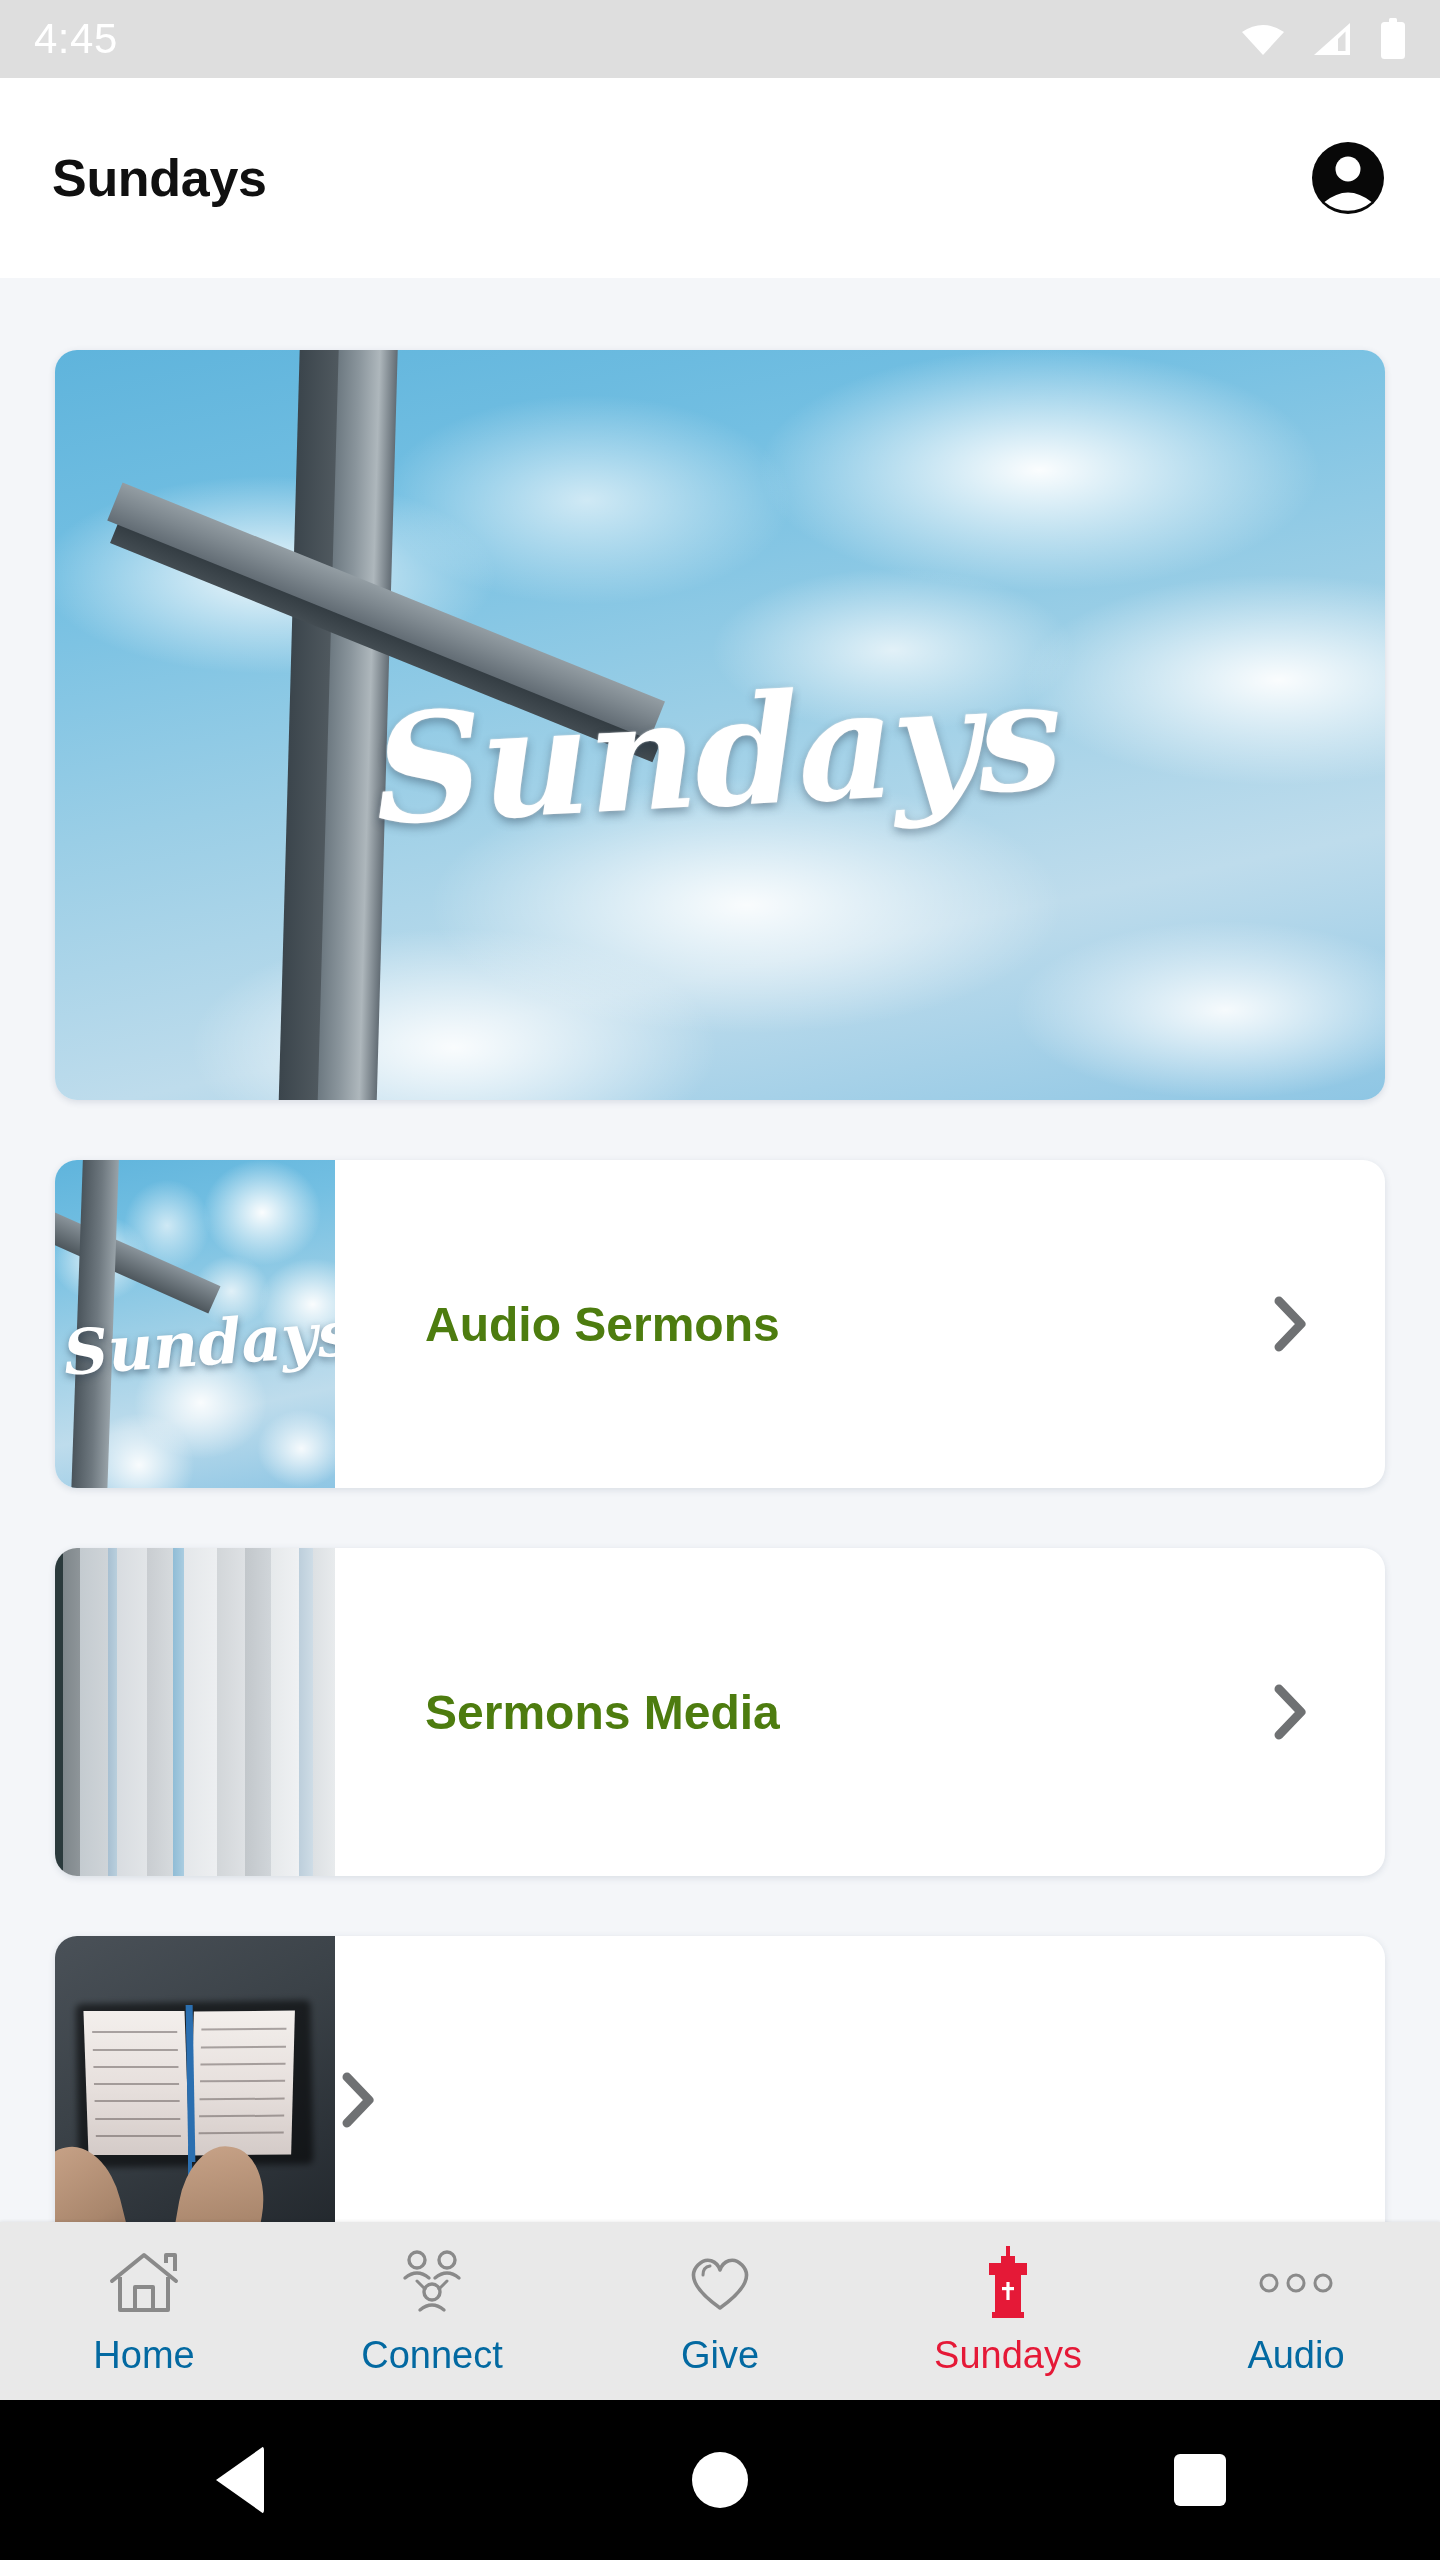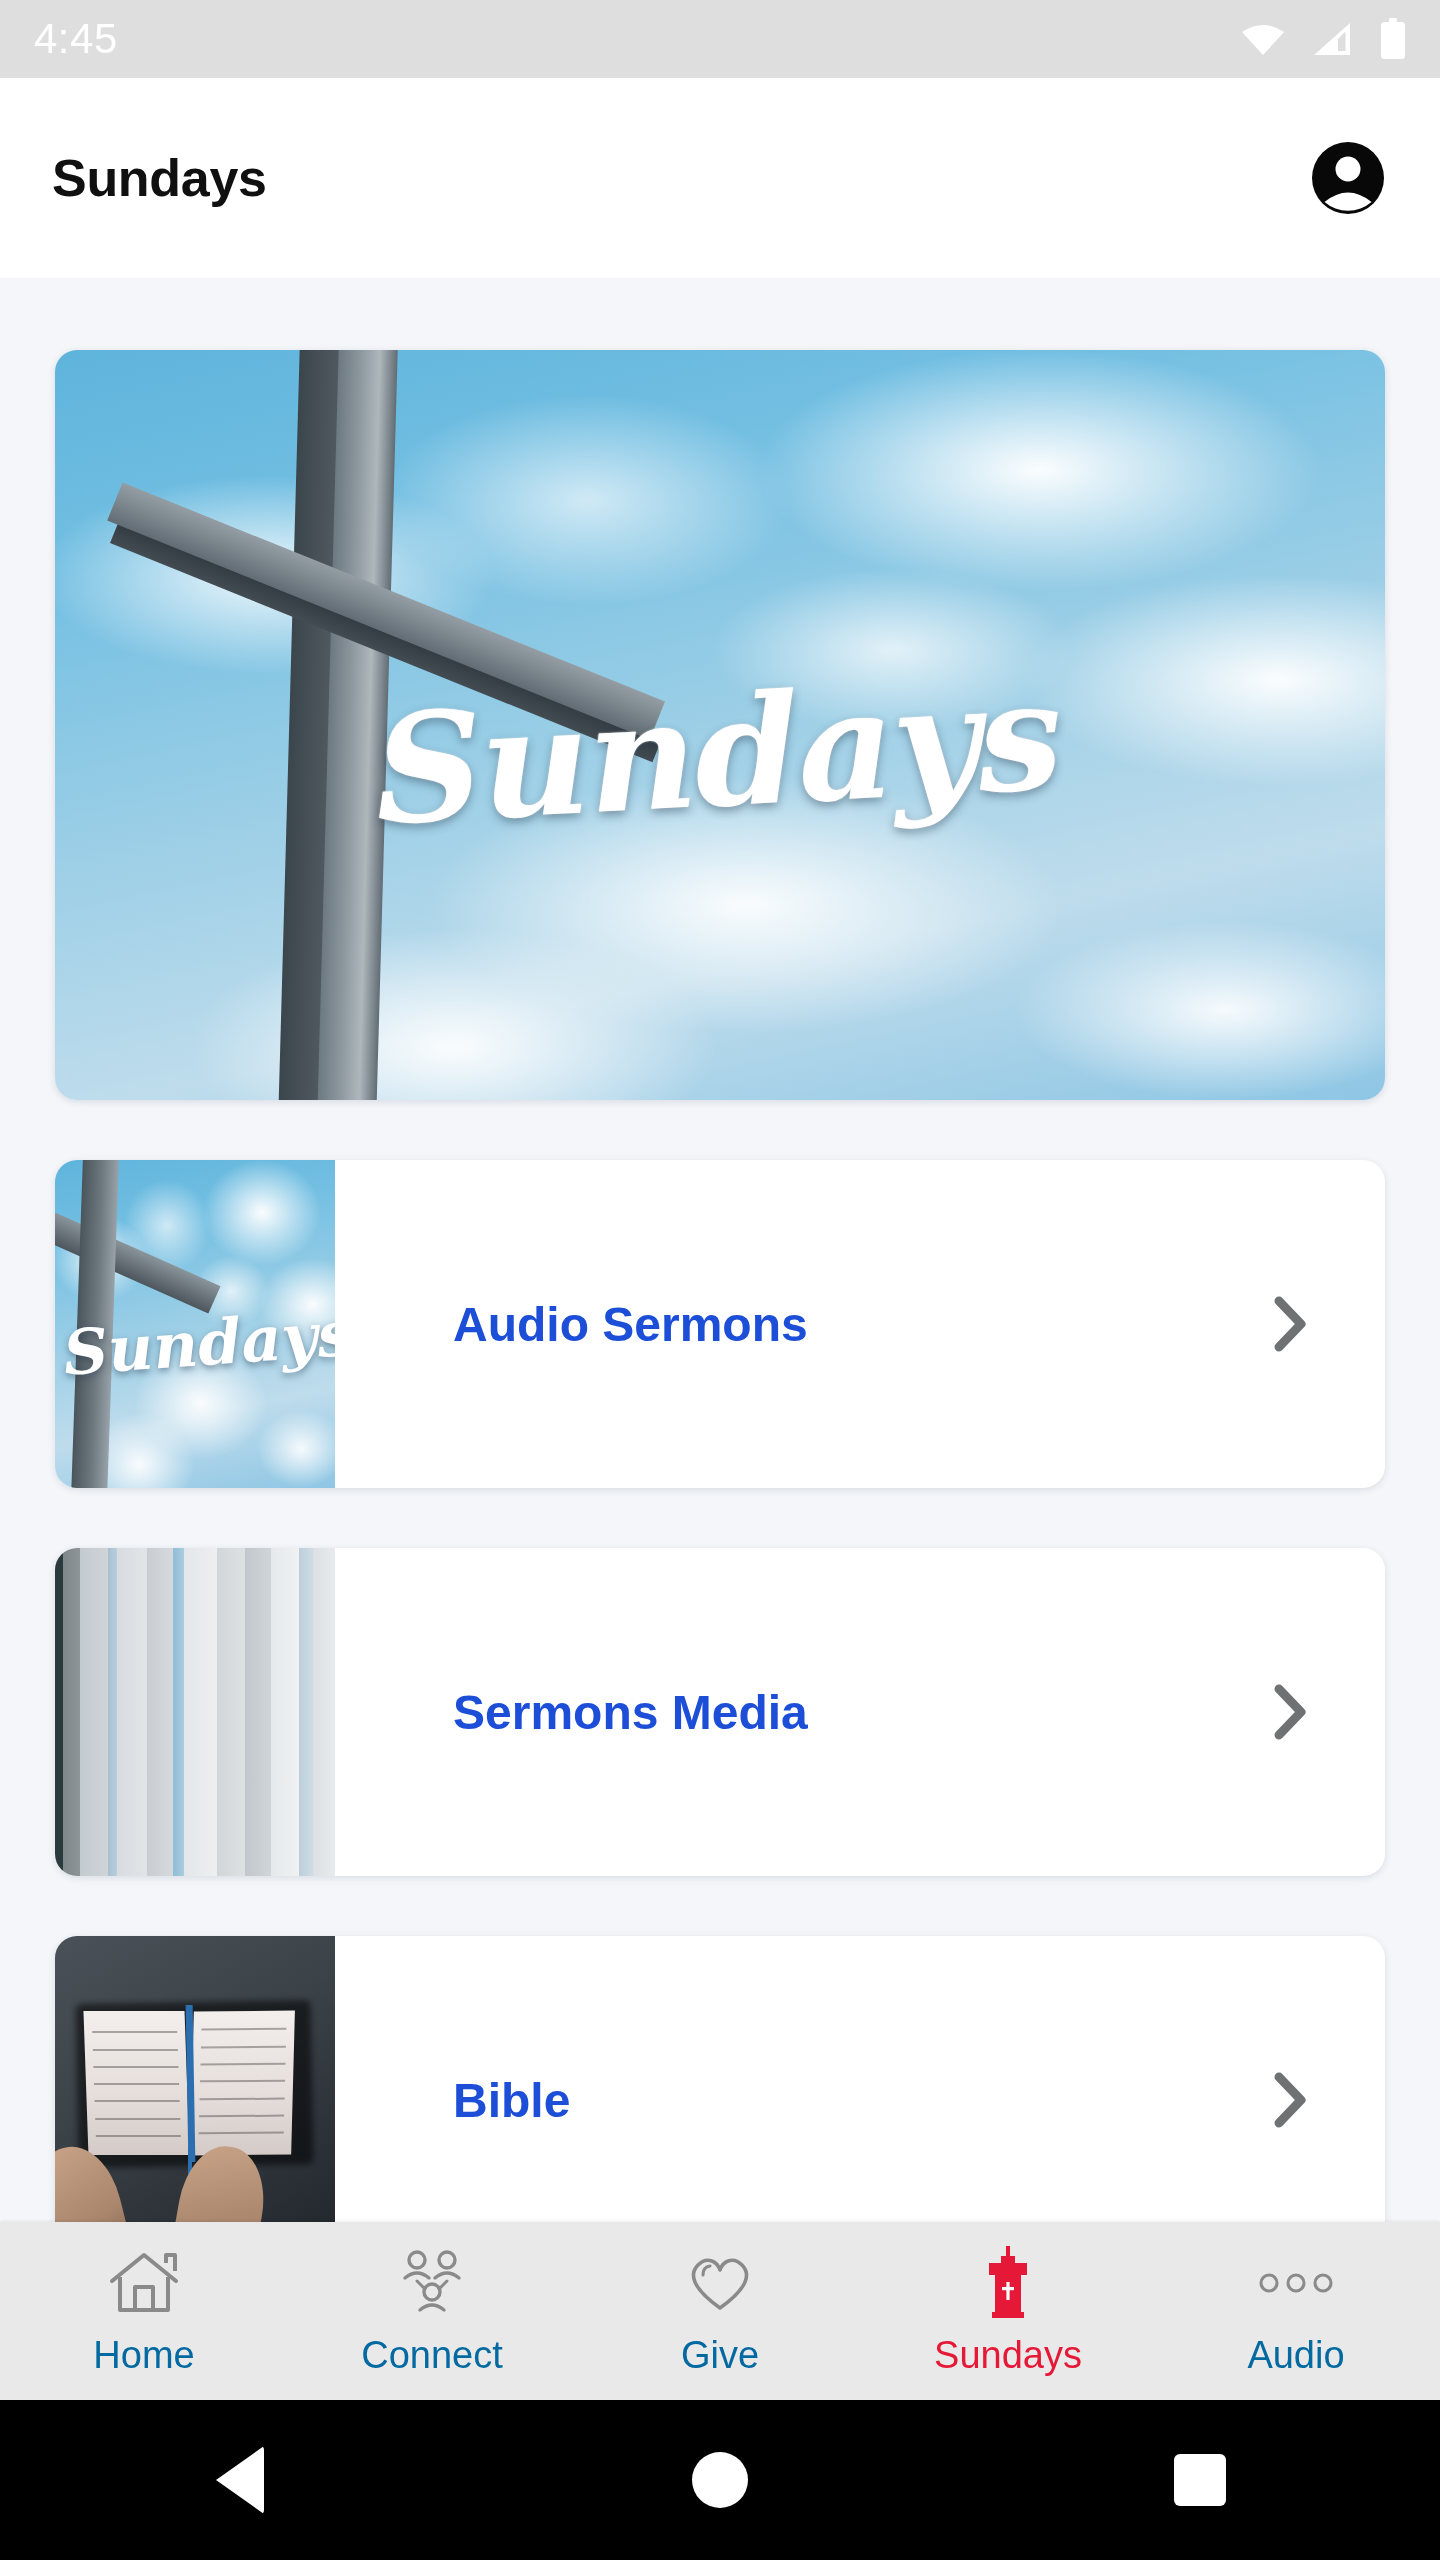--- a/index.html
+++ b/index.html
@@ -90,21 +90,21 @@
   
   .row-card {
     position:relative; margin:60px 55px 0 55px; height:328px;
     background:#FFFFFF; border-radius:22px;
     display:flex; align-items:stretch; overflow:hidden;
     box-shadow:0 2px 7px rgba(40,60,90,.13);
   }
   .row-thumb { position:relative; width:280px; flex:none; overflow:hidden; }
   .row-label {
     flex:1; display:flex; align-items:center;
-    padding-left:118px; font-size:48px; font-weight:bold; color:#1d4ed8;
+    padding-left:90px; font-size:48px; font-weight:bold; color:#4d7c0f;
   }
   .row-chevron { display:flex; align-items:center; padding-right:72px; }
 
   
   .thumb-audio .sky { background-size:auto; }
   .thumb-audio .t-cross-v {
     position:absolute; left:8%; top:-5%; width:13%; height:112%;
     background:linear-gradient(90deg,#4A545B 0%, #6E787F 55%, #98A2A8 100%);
     transform:rotate(2deg);
   }
@@ -295,21 +295,20 @@
             <div class="bb-line" style="top:48%"></div>
           <div class="bb-line" style="top:60%"></div>
             <div class="bb-line" style="top:72%"></div>
           <div class="bb-line" style="top:84%"></div>
         </div>
         <div class="bb-spine"></div>
         <div class="bb-ribbon"></div>
         <div class="bb-hand bb-hand-l"></div>
         <div class="bb-hand bb-hand-r"></div>
       </div>
-      <div class="row-label">Bible</div>
       <div class="row-chevron">
         <svg width="46" height="62" viewBox="0 0 46 62">
             <path d="M12 8 L34 31 L12 54" stroke="#6F7173" stroke-width="9" fill="none" stroke-linecap="round" stroke-linejoin="round"></path>
           </svg>
       </div>
     </div>
 
   </div>
 
   <div class="tabbar">

